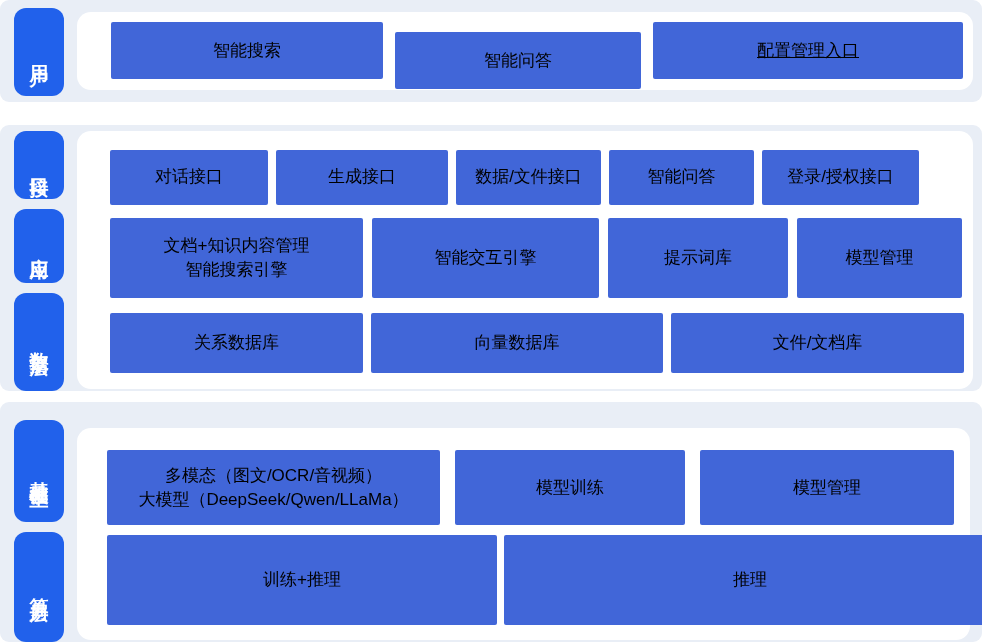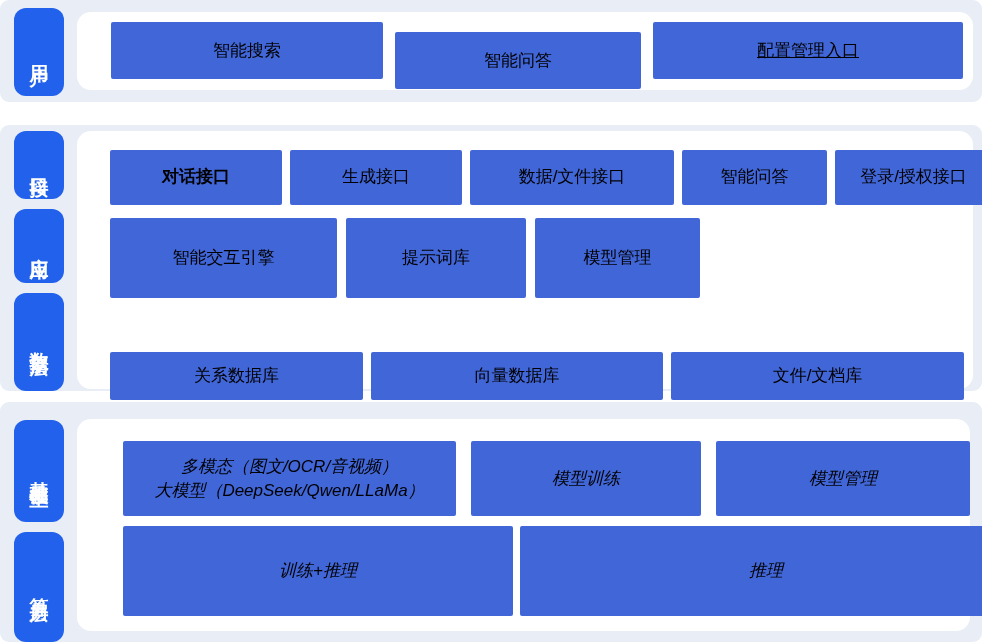--- a/index.html
+++ b/index.html
@@ -45,21 +45,21 @@
   }
   .panel{
     background:#ffffff;
     border-radius:14px;
     box-sizing:border-box;
     margin-left:13px;
     flex:none;
   }
   .p1{width:896px;height:78px;margin-top:12px;padding:10px 8px 0 34px;}
   .p2{width:896px;height:258px;margin-top:6px;padding:19px 8px 0 33px;}
-  .p3{width:893px;height:212px;margin-top:17px;padding:22px 8px 0 46px;font-style:italic;}
+  .p3{width:893px;height:212px;margin-top:26px;padding:22px 8px 0 30px;}
   .row{display:flex;flex-direction:row;}
   .btn{
     background:#4166d8;
     border-radius:2px;
     color:#000000;
     font-size:17px;
     font-weight:500;
     display:flex;
     align-items:center;
     justify-content:center;
@@ -76,33 +76,33 @@
   .b-s1-0{width:272px;}
   .b-s1-1{width:246px;margin-top:10px;}
   .b-s1-2{width:310px;text-decoration:underline;}
   
   .s2-l0{height:68px;margin-top:6px;}
   .s2-l1{height:74px;margin-top:10px;}
   .s2-l2{height:98px;margin-top:10px;}
   
   .r-s2a{gap:8px;}
   .r-s2a .btn{height:55px;}
-  .b-s2a-0{width:172px;font-weight:bold;}
+  .b-s2a-0{width:158px;}
   .b-s2a-1{width:172px;}
-  .b-s2a-2{width:204px;text-align:right;}
+  .b-s2a-2{width:145px;text-align:right;}
   .b-s2a-3{width:145px;}
   .b-s2a-4{width:157px;}
   .r-s2b{gap:9px;margin-top:13px;}
   .r-s2b .btn{height:80px;}
   .b-s2b-0{width:253px;}
   .b-s2b-1{width:227px;}
   .b-s2b-2{width:180px;}
   .b-s2b-3{width:165px;}
   .r-s2c{gap:8px;margin-top:15px;}
-  .r-s2c .btn{height:48px;margin-top:39px;}
+  .r-s2c .btn{height:60px;}
   .b-s2c-0{width:253px;}
   .b-s2c-1{width:292px;}
   .b-s2c-2{width:293px;}
   
   .s3-l0{height:102px;margin-top:18px;}
   .s3-l1{height:110px;margin-top:10px;}
   
   .r-s3a{gap:15px;}
   .r-s3a .btn{height:75px;}
   .b-s3a-0{width:333px;}
@@ -139,20 +139,22 @@
     </div>
     <div class="panel p2">
       <div class="row r-s2a">
         <div class="btn b-s2a-0">对话接口</div>
         <div class="btn b-s2a-1">生成接口</div>
         <div class="btn b-s2a-2">数据/文件接口</div>
         <div class="btn b-s2a-3">智能问答</div>
         <div class="btn b-s2a-4">登录/授权接口</div>
       </div>
       <div class="row r-s2b">
+        <div class="btn b-s2b-0">文档+知识内容管理
+智能搜索引擎</div>
         <div class="btn b-s2b-1">智能交互引擎</div>
         <div class="btn b-s2b-2">提示词库</div>
         <div class="btn b-s2b-3">模型管理</div>
       </div>
       <div class="row r-s2c">
         <div class="btn b-s2c-0">关系数据库</div>
         <div class="btn b-s2c-1">向量数据库</div>
         <div class="btn b-s2c-2">文件/文档库</div>
       </div>
     </div>

